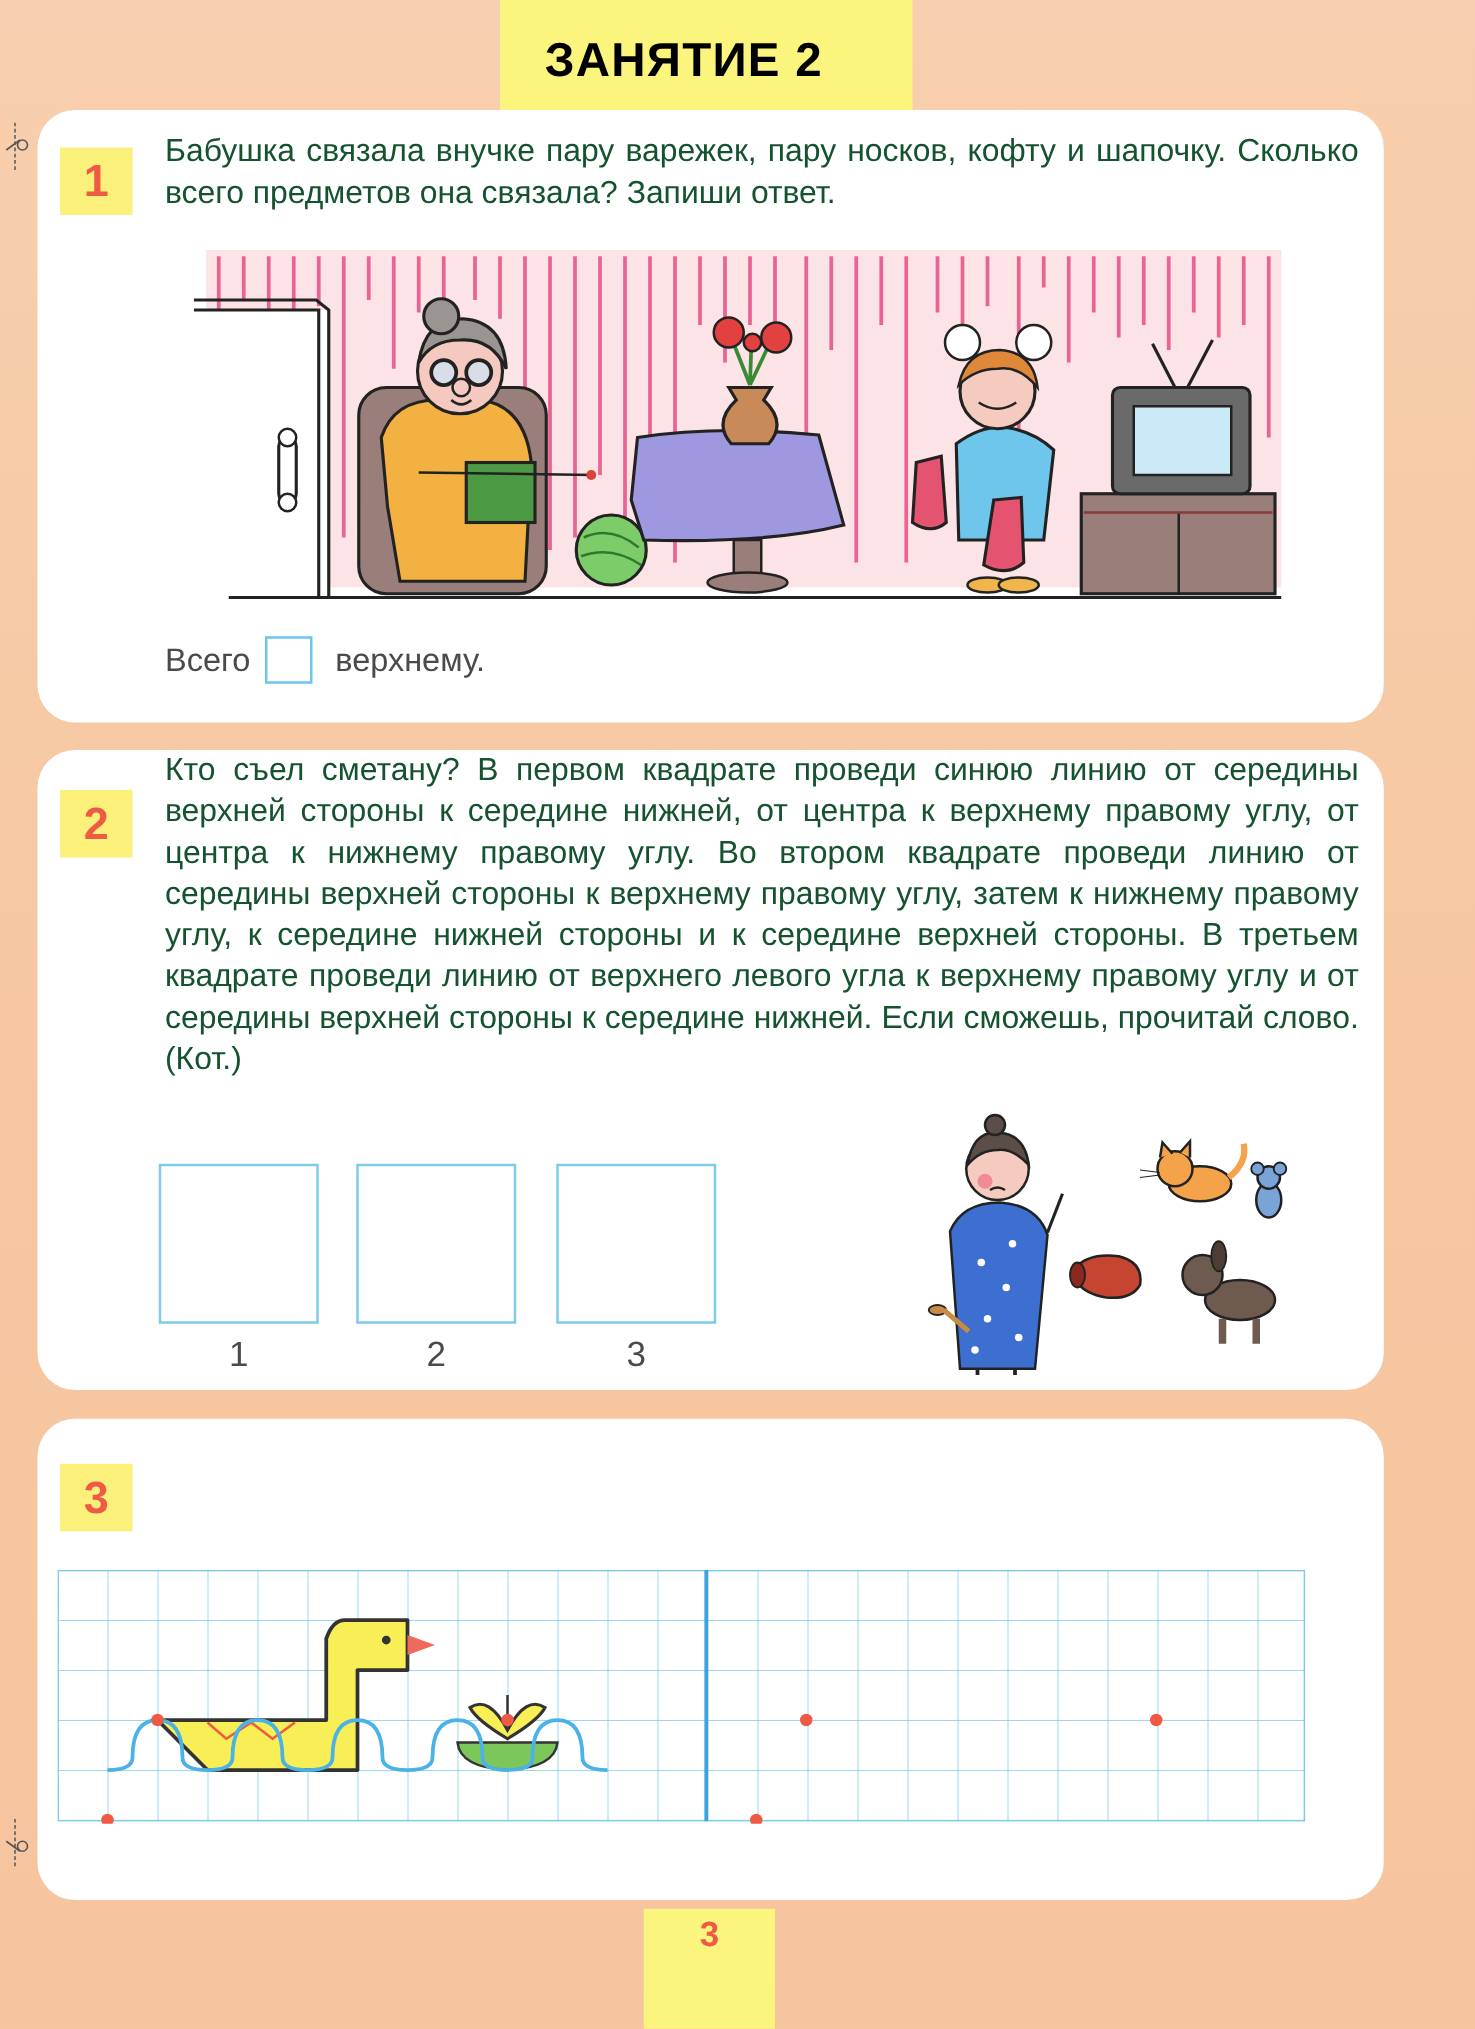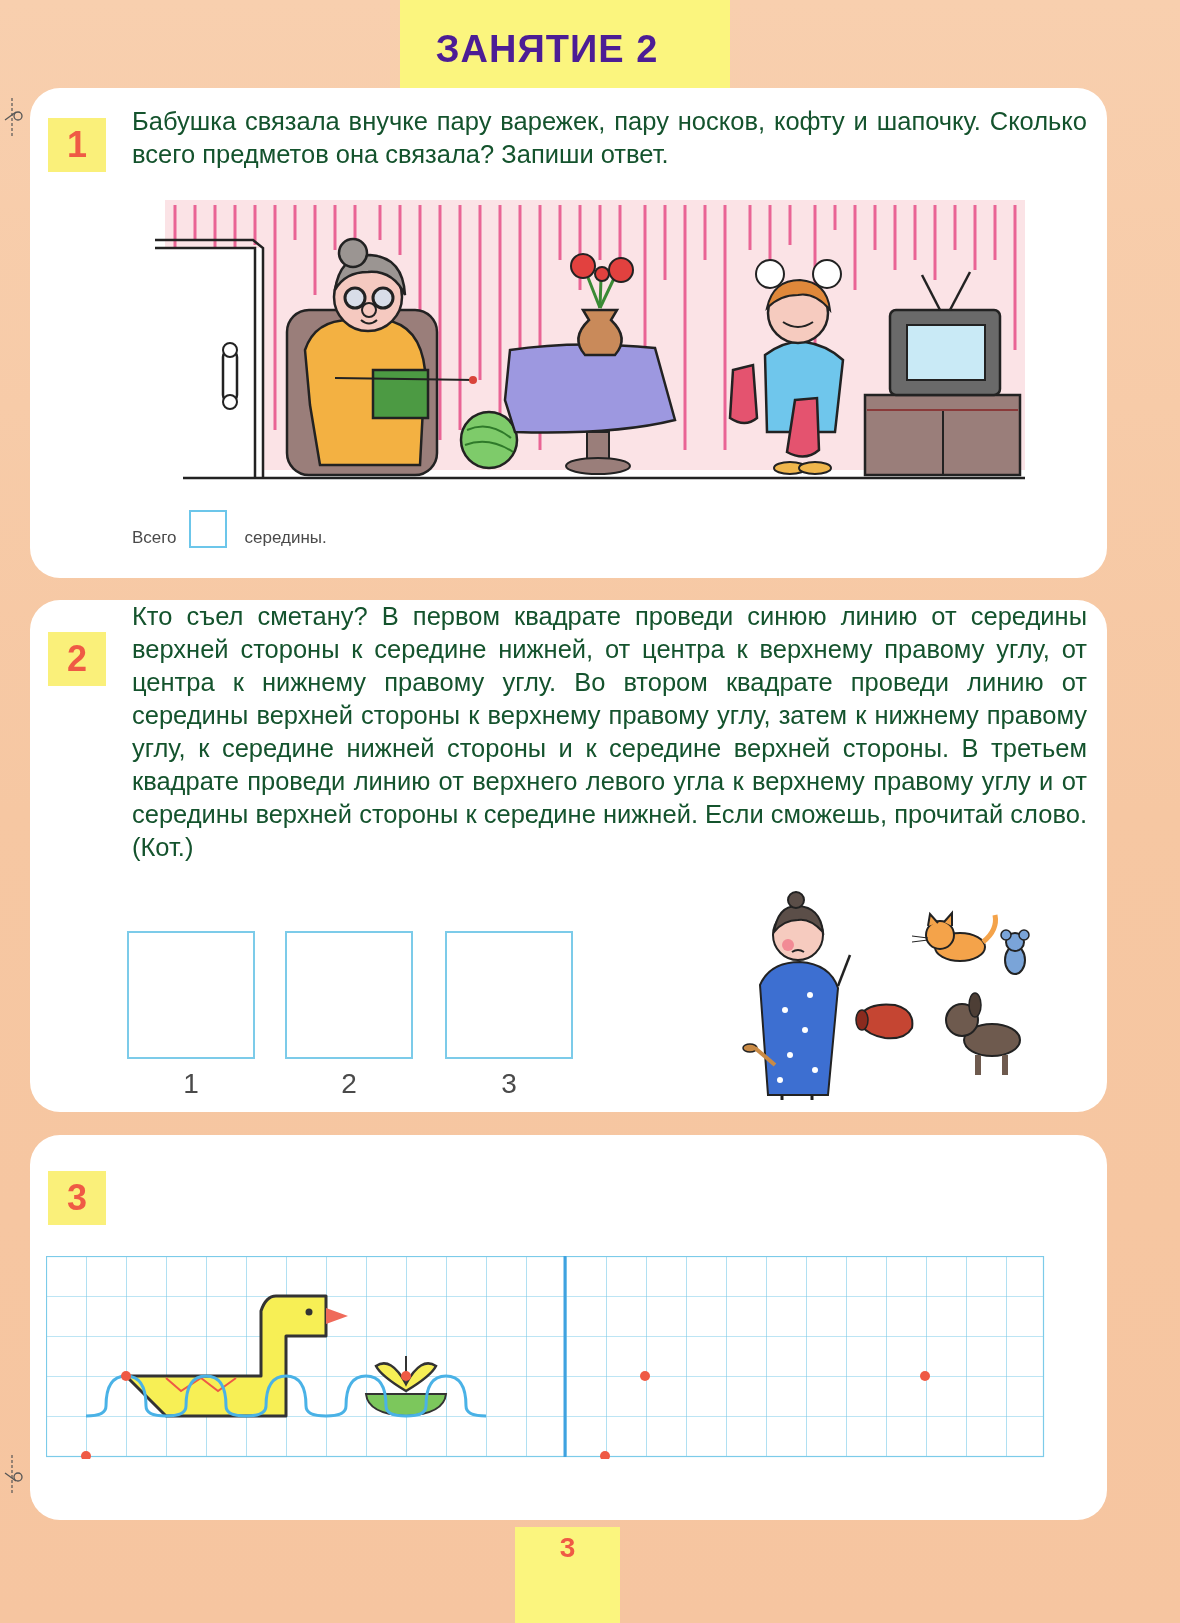--- a/index.html
+++ b/index.html
@@ -14,21 +14,21 @@
   .page-bg {
     position: absolute; inset: 0;
     background: linear-gradient(180deg, #f8cfae 0%, #f6c7a2 50%, #f6c5a0 100%);
   }
   .top-band {
     position: absolute; left: 400px; top: 0; width: 330px; height: 90px;
     background: #fbf57e;
   }
   .lesson-title {
     position: absolute; left: 400px; top: 28px; width: 294px; text-align: center;
-    font-weight: bold; font-size: 38px; color: #4c1d95; letter-spacing: 1px;
+    font-weight: bold; font-size: 38px; color: #000000; letter-spacing: 1px;
   }
   .bottom-band {
     position: absolute; left: 515px; top: 1527px; width: 105px; height: 96px;
     background: #fbf57e;
   }
   .page-number {
     position: absolute; left: 515px; top: 1532px; width: 105px; text-align: center;
     font-weight: bold; font-size: 28px; color: #ef5a45;
   }
   .scissors {
@@ -52,21 +52,21 @@
   }
   
   #card1 { top: 88px; height: 490px; }
   #card1 .task-badge { top: 30px; }
   #card1 .task-text { top: 17px; width: 955px; }
   .scene {
     position: absolute; left: 125px; top: 112px; width: 900px; height: 285px;
   }
   .answer-row {
     position: absolute; left: 102px; top: 420px; height: 40px;
-    display: flex; align-items: flex-end; font-size: 17px;
+    display: flex; align-items: center; font-size: 26px;
   }
   .answer-box {
     width: 38px; height: 38px; border: 2px solid #6cc6ea;
     margin: 0 18px 0 12px; background: #fff;
   }
   
   #card2 { top: 600px; height: 512px; }
   #card2 .task-badge { top: 32px; }
   #card2 .task-text { top: 0; width: 955px; }
   .draw-square {
@@ -211,21 +211,21 @@
     <rect x="752" y="125" width="78" height="55" fill="#c9eaf6" stroke="#222" stroke-width="2"></rect>
     <line x1="785" y1="110" x2="767" y2="75" stroke="#222" stroke-width="2.5"></line>
     <line x1="795" y1="110" x2="815" y2="72" stroke="#222" stroke-width="2.5"></line>
 
     <line x1="28" y1="278" x2="870" y2="278" stroke="#222" stroke-width="2.5"></line>
   </svg>
 
   <div class="answer-row">
     <span>Всего</span>
     <span class="answer-box"></span>
-    <span>середины.</span>
+    <span>верхнему.</span>
   </div>
 </section>
 
 <section class="card" id="card2">
   <div class="task-badge">2</div>
   <p class="task-text">Кто съел сметану? В первом квадрате проведи синюю линию от середины верхней стороны к середине нижней, от центра к верхнему правому углу, от центра к нижнему правому углу. Во втором квадрате проведи линию от середины верхней стороны к верхнему правому углу, затем к нижнему правому углу, к середине нижней стороны и к середине верхней стороны. В третьем квадрате проведи линию от верхнего левого угла к верхнему правому углу и от середины верхней стороны к середине нижней. Если сможешь, прочитай слово. (Кот.)</p>
 
   <div class="draw-square" style="left:97px"></div>
   <div class="draw-square" style="left:255px"></div>
   <div class="draw-square" style="left:415px"></div>

